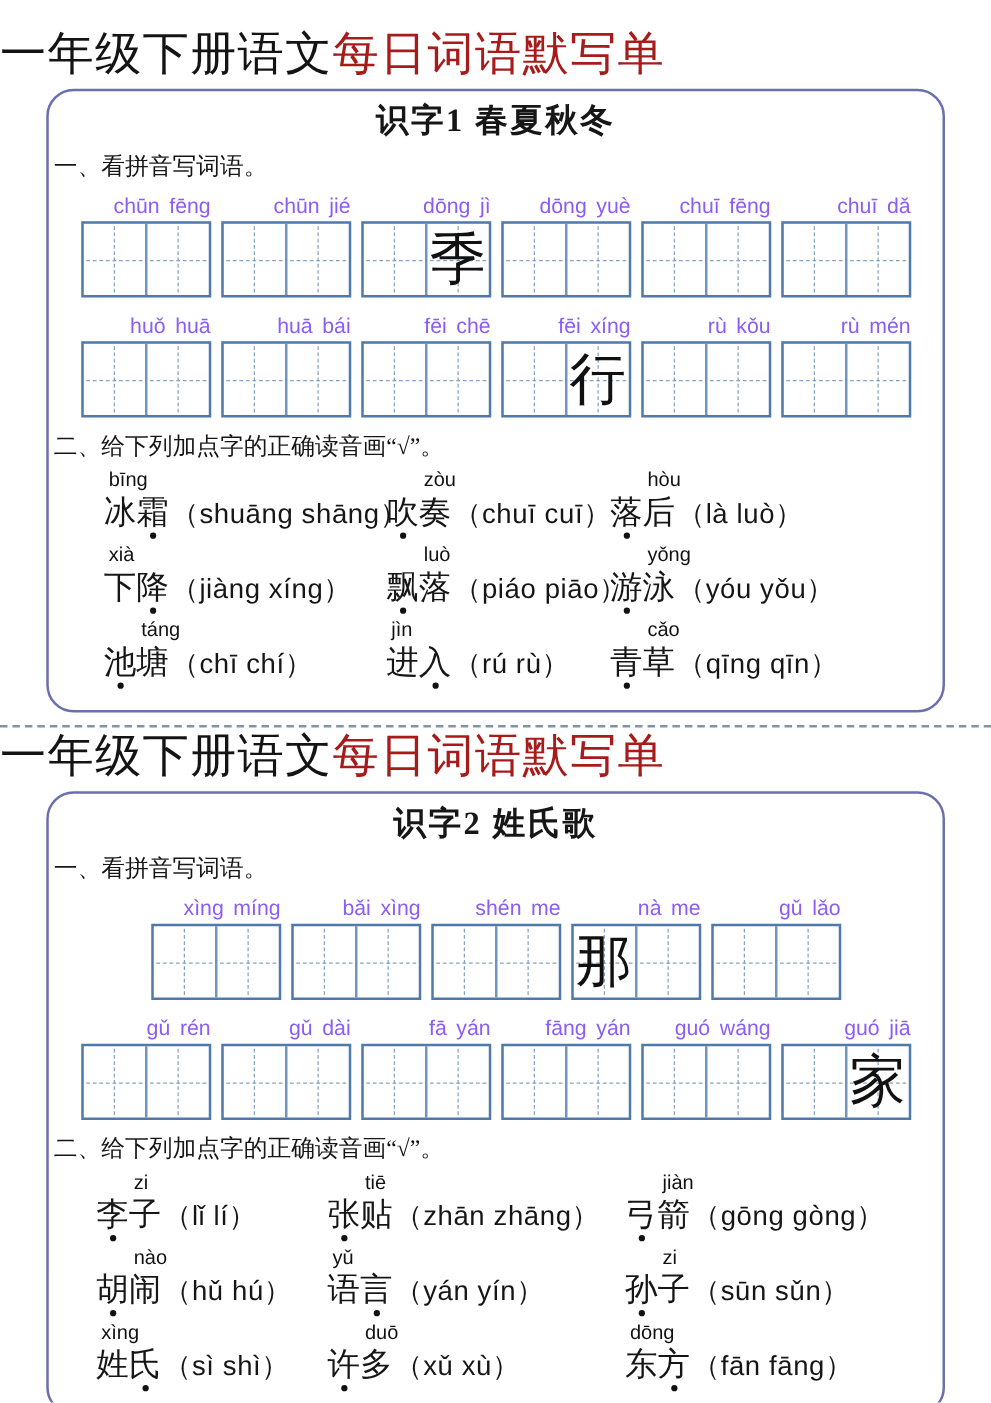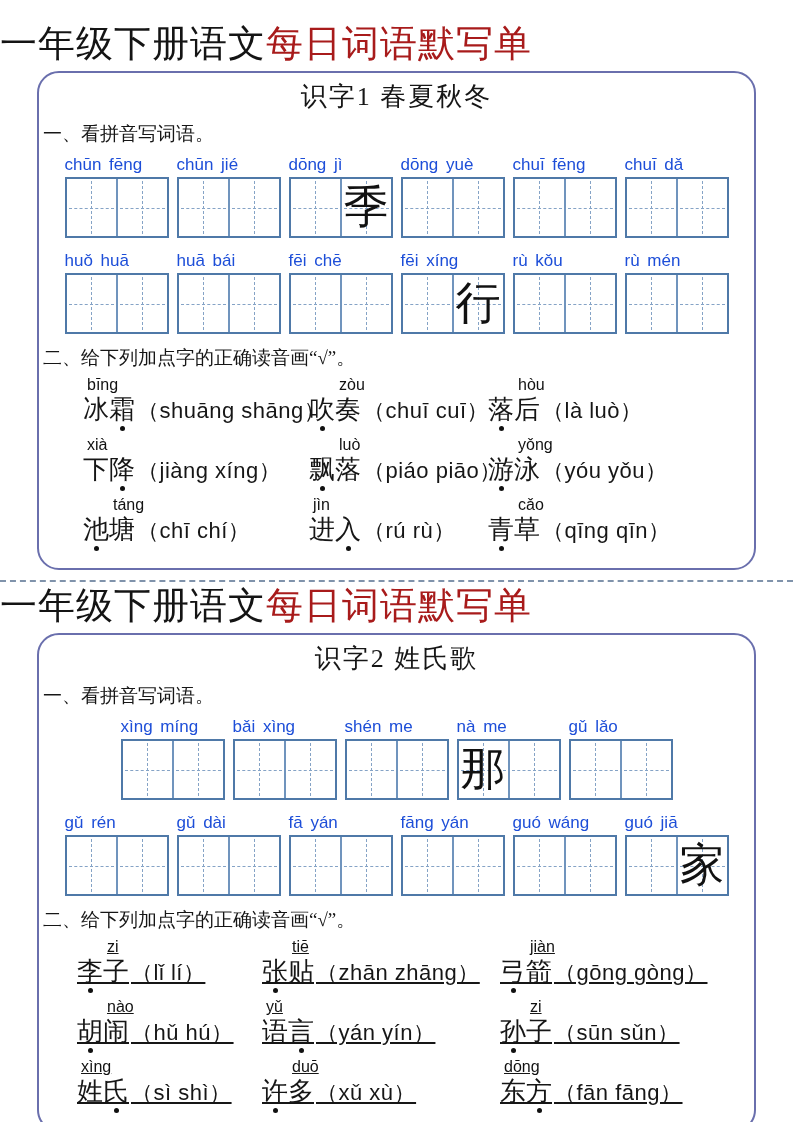--- a/index.html
+++ b/index.html
@@ -12,49 +12,49 @@
     margin-top:22px;letter-spacing:1px;white-space:nowrap;
   }
   .page-title.second{margin-top:2px;}
   .t-black{color:#141414;}
   .t-red{color:#a81b1b;}
   .sheet{
     width:687px;margin:5px auto 0;border:2px solid #6a6fad;border-radius:22px;
     padding:5px 14px 12px;background:#fff;box-sizing:content-box;
   }
   .sec-title{
-    text-align:center;font-size:26px;font-weight:400;letter-spacing:2px;
+    text-align:center;font-size:26px;font-weight:700;letter-spacing:2px;
     line-height:34px;margin:2px 0 6px;
   }
   .ex-label{font-size:19px;line-height:28px;margin:0 0 4px -10px;}
   .dict-row{display:flex;justify-content:center;gap:8px;margin:0 0 10px;}
   .unit{width:104px;}
   .pinyin{
     font-family:"Liberation Sans", sans-serif;font-size:17px;line-height:25px;
-    height:25px;text-align:left;white-space:nowrap;word-spacing:3px;color:#1d4ed8;
+    height:25px;text-align:right;white-space:nowrap;word-spacing:3px;color:#8b5cf6;
   }
   .gridbox{display:flex;height:57px;border:2px solid #4f79a8;background:#fff;}
   .cell{flex:1;position:relative;}
   .cell + .cell{border-left:2px solid #7094bd;}
   .cell::before{
     content:"";position:absolute;left:50%;top:2px;bottom:2px;
     border-left:1.5px dashed #85a3c6;
   }
   .cell::after{
     content:"";position:absolute;top:50%;left:2px;right:2px;
     border-top:1.5px dashed #85a3c6;
   }
   .hw{
     position:absolute;inset:0;z-index:2;display:flex;align-items:center;
     justify-content:center;font-size:45px;line-height:1;color:#111;
     font-weight:500;
   }
   .choice-grid{display:grid;margin-bottom:6px;}
   .cg1{grid-template-columns:226px 179px auto;margin-left:30px;}
-  .cg2{grid-template-columns:185px 238px auto;margin-left:24px;text-decoration:underline;}
+  .cg2{grid-template-columns:185px 238px auto;margin-left:24px;}
   .ci{margin-bottom:2px;}
   .ci-hint{
     font-family:"Liberation Sans", sans-serif;font-size:16px;height:17px;
     line-height:17px;color:#111;
   }
   .ci-hint[data-pos="0"]{padding-left:4px;}
   .ci-hint[data-pos="1"]{padding-left:30px;}
   .ci-word{
     display:flex;align-items:baseline;font-size:26px;line-height:34px;
     white-space:nowrap;

